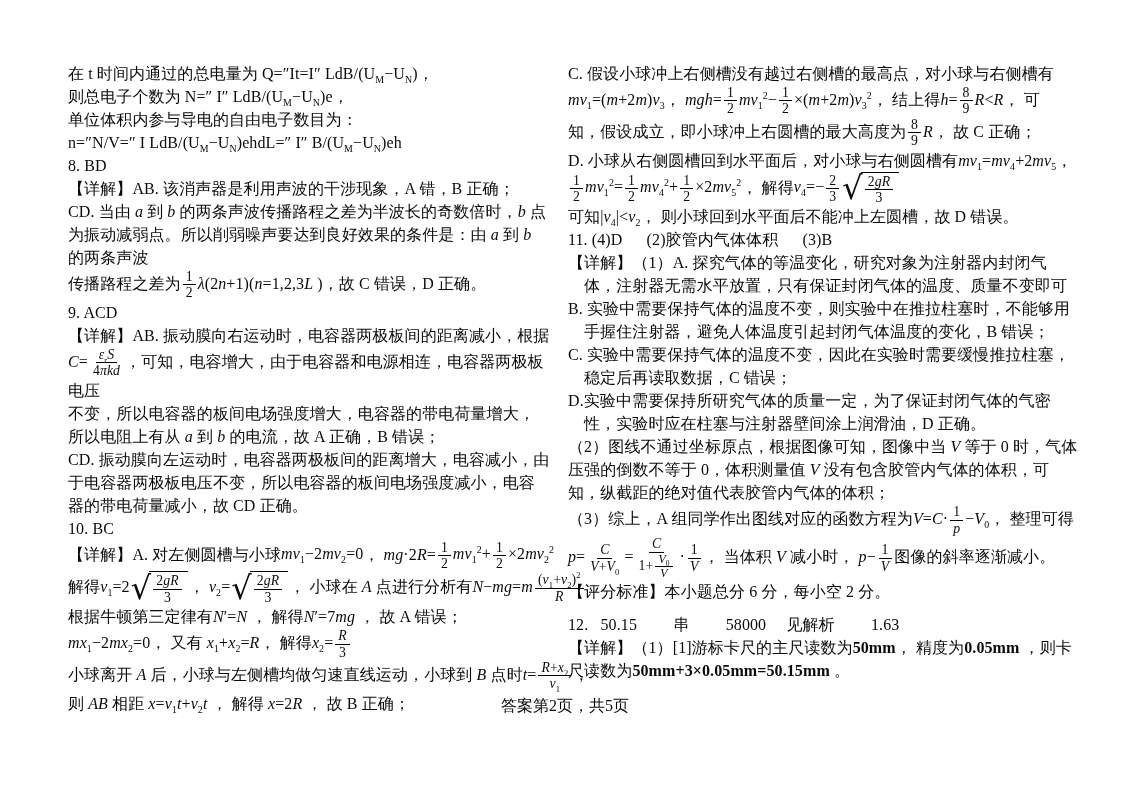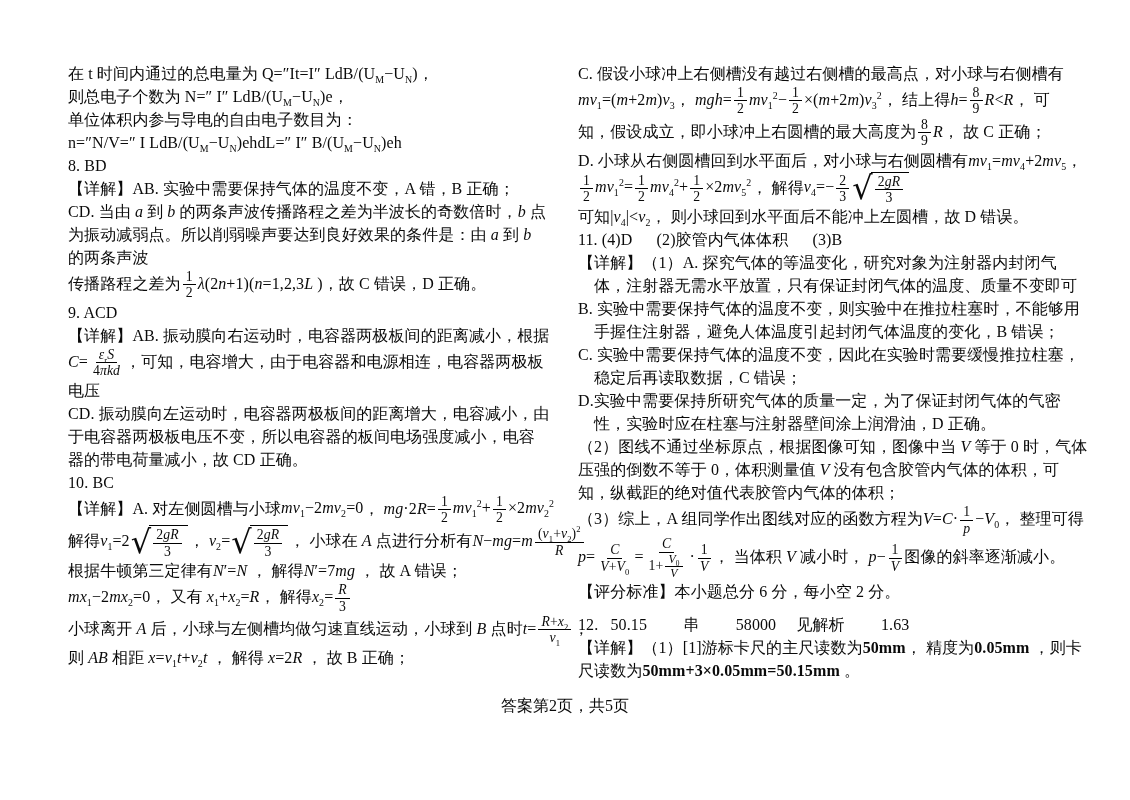--- a/index.html
+++ b/index.html
@@ -1,18 +1,18 @@
 <!DOCTYPE html>
 <html><head>
 <meta charset="utf-8">
 <style>
   html,body{margin:0;padding:0;background:#ffffff;}
   .page{position:relative;width:1130px;height:800px;background:#fff;overflow:hidden;
         font-family:"Liberation Serif","DejaVu Serif",serif;color:#0a0a0a;}
-  .cols{position:absolute;top:62px;left:68px;display:flex;gap:28px;justify-content:center;}
+  .cols{position:absolute;top:62px;left:68px;display:flex;gap:18px;justify-content:center;}
   .col{display:block;}
   .col-left{width:482px;}
   .col-right{width:510px;}
   .para{margin:0;font-size:16px;line-height:23px;letter-spacing:0.1px;}
   .para.nw{white-space:nowrap;}
   .para.hang{padding-left:1em;text-indent:-1em;}
   .para.gap{margin-top:10px;}
   .mi{font-style:italic;}
   .mbold{font-weight:bold;}
   sub{font-size:0.62em;line-height:0;}
@@ -30,32 +30,33 @@
 <body>
 
 <div class="page">
   <div class="cols">
     <div class="col col-left">
         <p class="para">在 t 时间内通过的总电量为 Q=″It=I″ LdB/(U<sub>M</sub>−U<sub>N</sub>)，</p>
         <p class="para">则总电子个数为 N=″ I″ LdB/(U<sub>M</sub>−U<sub>N</sub>)e，</p>
         <p class="para">单位体积内参与导电的自由电子数目为：</p>
         <p class="para">n=″N/V=″ I LdB/(U<sub>M</sub>−U<sub>N</sub>)ehdL=″ I″ B/(U<sub>M</sub>−U<sub>N</sub>)eh</p>
         <p class="para">8. BD</p>
-        <p class="para">【详解】AB. 实验中需要保持气体的温度不变，A 错，B 正确；</p>
+        <p class="para">【详解】AB. 该消声器是利用声波的干涉现象，A 错，B 正确；</p>
         <p class="para">CD. 当由 <span><span class="mi">a</span></span> 到 <span><span class="mi">b</span></span> 的两条声波传播路程之差为半波长的奇数倍时，<span><span class="mi">b</span></span> 点为振动减弱点。所以削弱噪声要达到良好效果的条件是：由 <span><span class="mi">a</span></span> 到 <span><span class="mi">b</span></span> 的两条声波</p>
         <p class="para">传播路程之差为<span class="fr">
             <span class="fn"><span>1</span></span>
             <span class="fd"><span>2</span></span>
           </span><span><span class="mi">λ</span><span>(2</span><span class="mi">n</span><span>+1)(</span><span class="mi">n</span><span>=1,2,3</span><span class="mi">L</span><span> )</span></span>，故 C 错误，D 正确。</p>
         <p class="para">9. ACD</p>
         <p class="para">【详解】AB. 振动膜向右运动时，电容器两极板间的距离减小，根据</p>
         <p class="para"><span><span class="mi">C</span><span>=</span></span><span class="fr">
             <span class="fn"><span class="mi">ε</span><sub>r</sub><span class="mi">S</span></span>
             <span class="fd"><span>4</span><span class="mi">πkd</span></span>
           </span>，可知，电容增大，由于电容器和电源相连，电容器两极板电压</p>
+        <p class="para">不变，所以电容器的板间电场强度增大，电容器的带电荷量增大，所以电阻上有从 <span><span class="mi">a</span></span> 到 <span><span class="mi">b</span></span> 的电流，故 A 正确，B 错误；</p>
         <p class="para">CD. 振动膜向左运动时，电容器两极板间的距离增大，电容减小，由于电容器两极板电压不变，所以电容器的板间电场强度减小，电容器的带电荷量减小，故 CD 正确。</p>
         <p class="para">10. BC</p>
         <p class="para nw">【详解】A. 对左侧圆槽与小球<span><span class="mi">mv</span><sub>1</sub><span>−2</span><span class="mi">mv</span><sub>2</sub><span>=0</span></span>， <span><span class="mi">mg</span><span>·2</span><span class="mi">R</span><span>=</span></span><span class="fr">
             <span class="fn"><span>1</span></span>
             <span class="fd"><span>2</span></span>
           </span><span><span class="mi">mv</span><sub>1</sub><sup>2</sup><span>+</span></span><span class="fr">
             <span class="fn"><span>1</span></span>
             <span class="fd"><span>2</span></span>
           </span><span><span>×2</span><span class="mi">mv</span><sub>2</sub><sup>2</sup></span></p>
         <p class="para nw">解得<span><span class="mi">v</span><sub>1</sub><span>=2</span></span><span class="sq">

